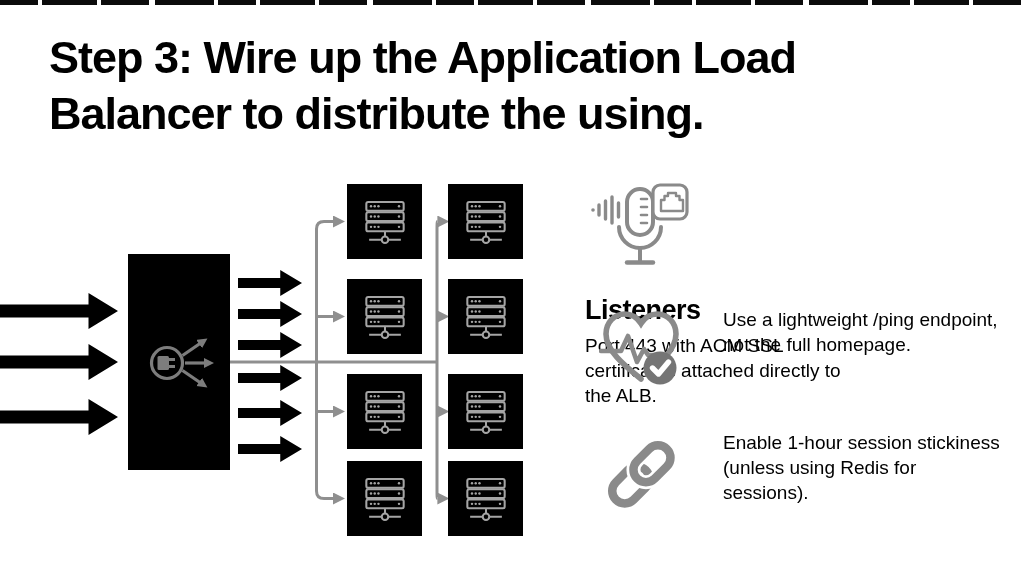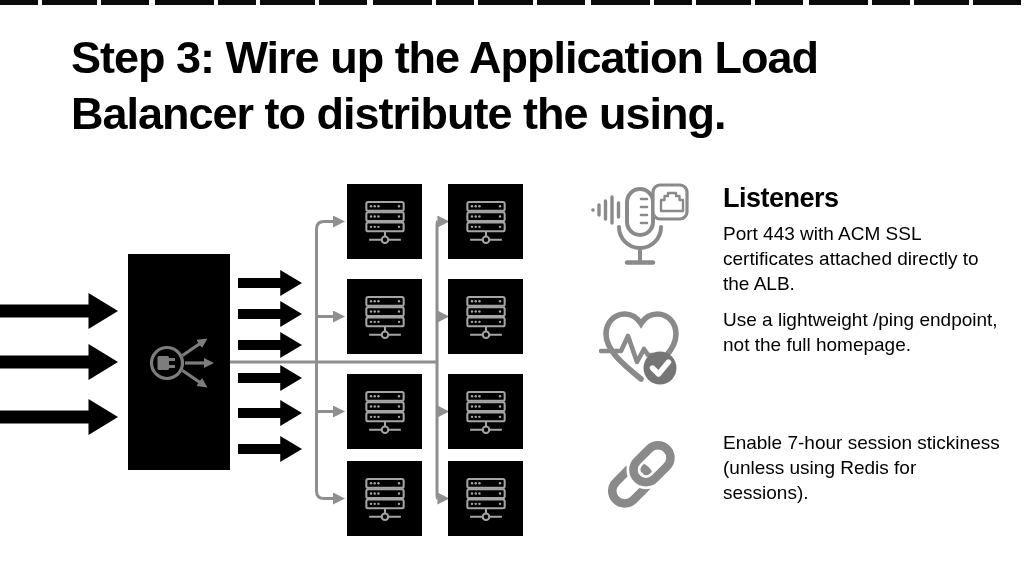--- a/index.html
+++ b/index.html
@@ -20,21 +20,21 @@
     background:
       repeating-linear-gradient(90deg,
         #0b0b0b 0 38px, transparent 38px 42px,
         #0b0b0b 42px 97px, transparent 97px 101px,
         #0b0b0b 101px 149px, transparent 149px 155px,
         #0b0b0b 155px 214px, transparent 214px 218px);
   }
 
   
   .title{
-    position:absolute;left:71px;top:30px;width:920px;
+    position:absolute;left:49px;top:30px;width:920px;
     margin:0;
     font-size:45px;line-height:56px;font-weight:800;
     letter-spacing:-1px;color:#000;
   }
   .title span{display:block;}
 
   
   .diagram{position:absolute;left:0;top:0;width:1024px;height:571px;}
   .connectors{position:absolute;left:0;top:0;pointer-events:none;}
 
@@ -72,21 +72,21 @@
   .feature .txt{flex:1;}
   .feature h2{
     margin:0 0 7px 0;
     font-size:27px;line-height:31px;font-weight:800;
     letter-spacing:-0.5px;color:#000;
   }
   .feature p{
     margin:0;width:282px;
     font-size:19px;line-height:25px;color:#000000;
   }
-  .f1{top:183px;}
+  .f1{top:183px;flex-direction:column;}
   .f2{top:307px;}
   .f3{top:430px;}
 </style>
 </head>
 <body>
 
 <div class="stage">
 
   <div class="top-strip"></div>
 
@@ -243,21 +243,21 @@
     <div class="icon-cell">
       <svg width="88" height="88" viewBox="0 0 88 88">
         <g transform="rotate(-45 44 44)" fill="none" stroke-linejoin="round">
           <rect x="8" y="32" width="42" height="25" rx="12.5" stroke="#8a8a8a" stroke-width="8.5"></rect>
           <rect x="38" y="32" width="42" height="25" rx="12.5" stroke="#ffffff" stroke-width="14"></rect>
           <rect x="38" y="32" width="42" height="25" rx="12.5" stroke="#8a8a8a" stroke-width="8.5"></rect>
         </g>
       </svg>
     </div>
     <div class="txt">
-      <p>Enable 7-hour session stickiness (unless using Redis for sessions).</p>
+      <p>Enable 1-hour session stickiness (unless using Redis for sessions).</p>
     </div>
   </div>
 
 </div>
 
 <svg width="0" height="0" style="position:absolute" aria-hidden="true">
   <defs>
     <g id="server-sym" stroke="#a5a5a5" fill="none" stroke-width="2.2">
       <rect x="10" y="8.5" width="40" height="9.5" rx="2"></rect>
       <rect x="10" y="19.5" width="40" height="9.5" rx="2"></rect>

